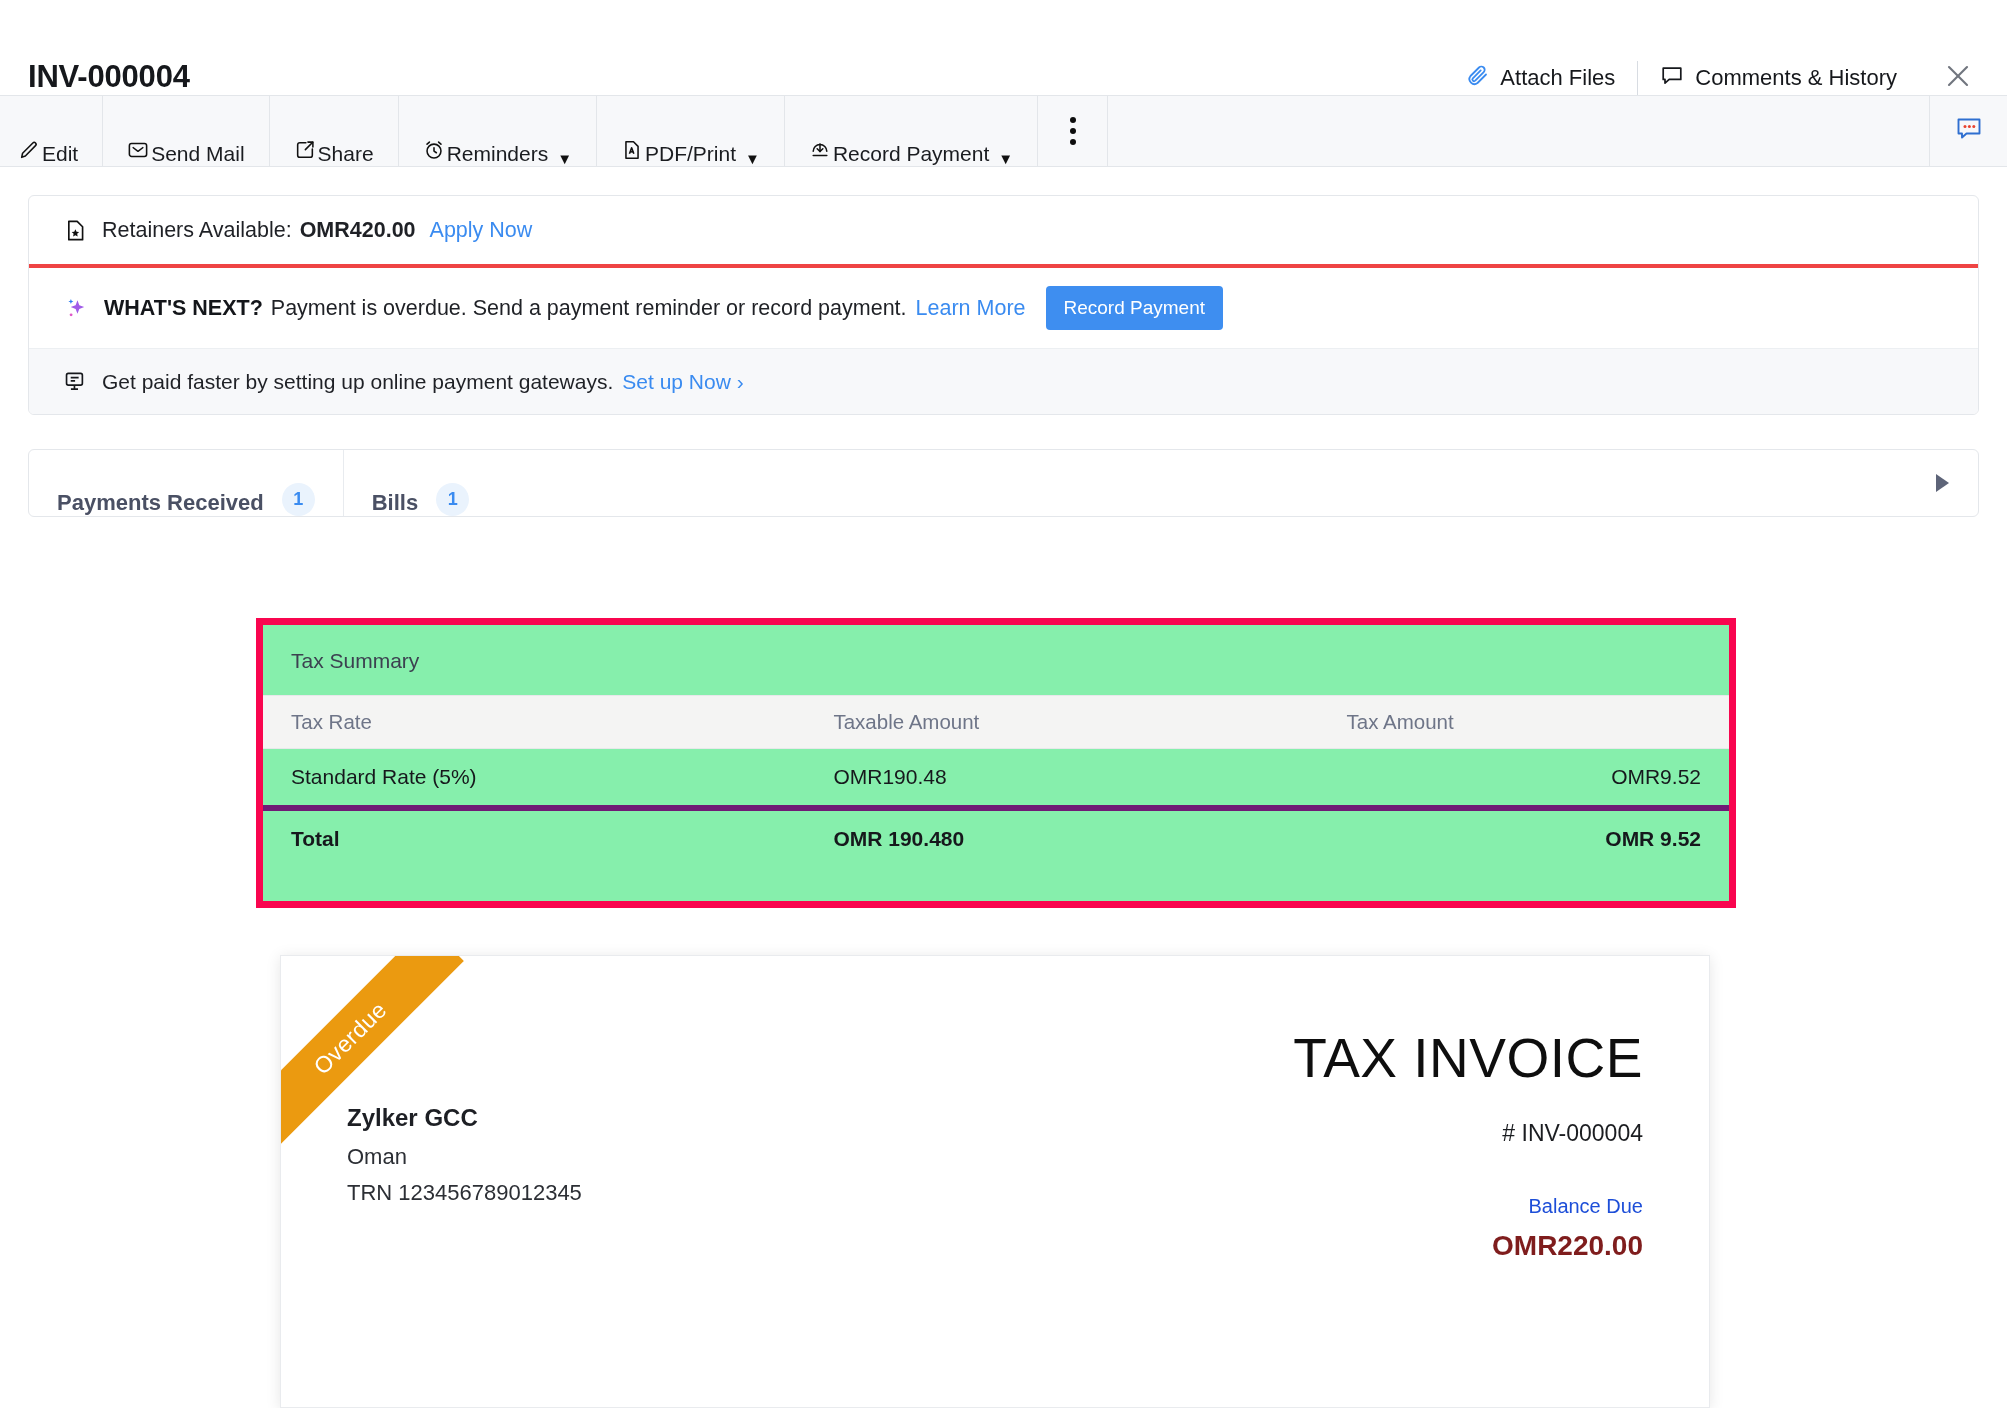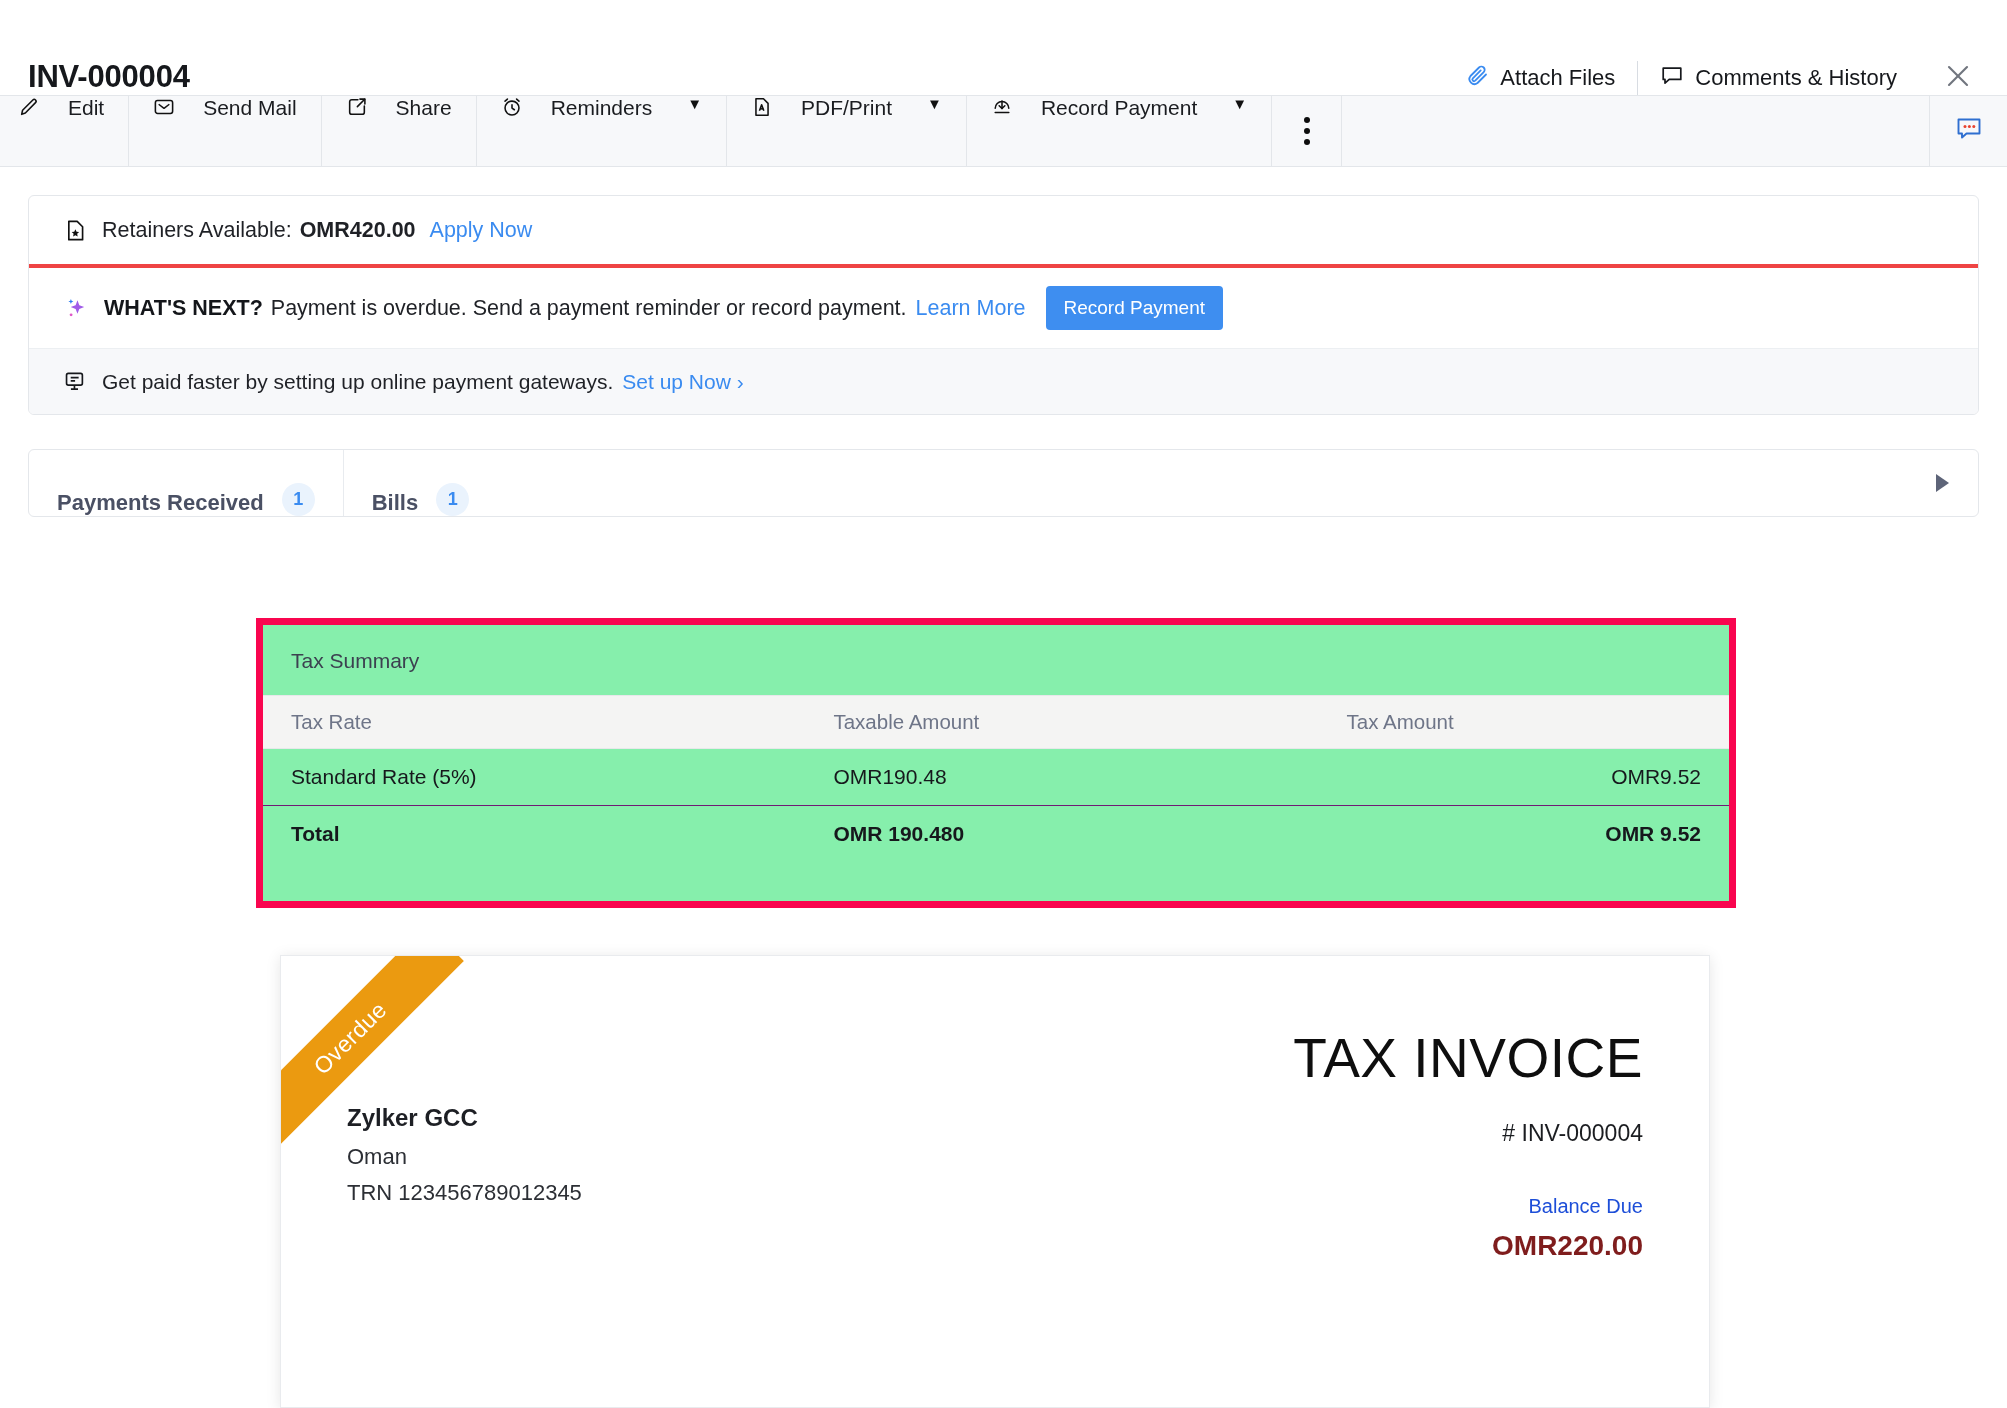--- a/index.html
+++ b/index.html
@@ -62,22 +62,22 @@
     display: flex;
     align-items: stretch;
     height: 72px;
     background: #f7f8fa;
     border-top: 1px solid #e3e6ea;
     border-bottom: 1px solid #e3e6ea;
     position: relative;
   }
   .tb-btn {
     display: flex;
-    align-items: flex-start;
-    gap: 28px;
+    align-items: flex-end;
+    gap: 2px;
     padding: 0 24px;
     font-size: 21px;
     color: #1a1c20;
     border-right: 1px solid #e3e6ea;
     cursor: pointer;
     white-space: nowrap;
     background: transparent;
   }
   .tb-btn.first { padding-left: 18px; }
   .tb-caret {
@@ -234,21 +234,21 @@
     font-size: 20.5px;
     font-weight: normal;
     color: #6e7588;
     text-align: left;
     padding: 14px 28px;
   }
   .tax-table td {
     font-size: 21px;
     color: #16181c;
     padding: 16px 28px;
-    border-bottom: 1px solid #701a75;
+    border-bottom: 6px solid #701a75;
   }
   .tax-table tr.total-row td { font-weight: bold; border-bottom: none; }
   .col-amt { width: 35%; }
   .col-tax { text-align: right; width: 28%; }
 
   
   .invoice-card {
     position: absolute;
     left: 280px;
     top: 955px;

